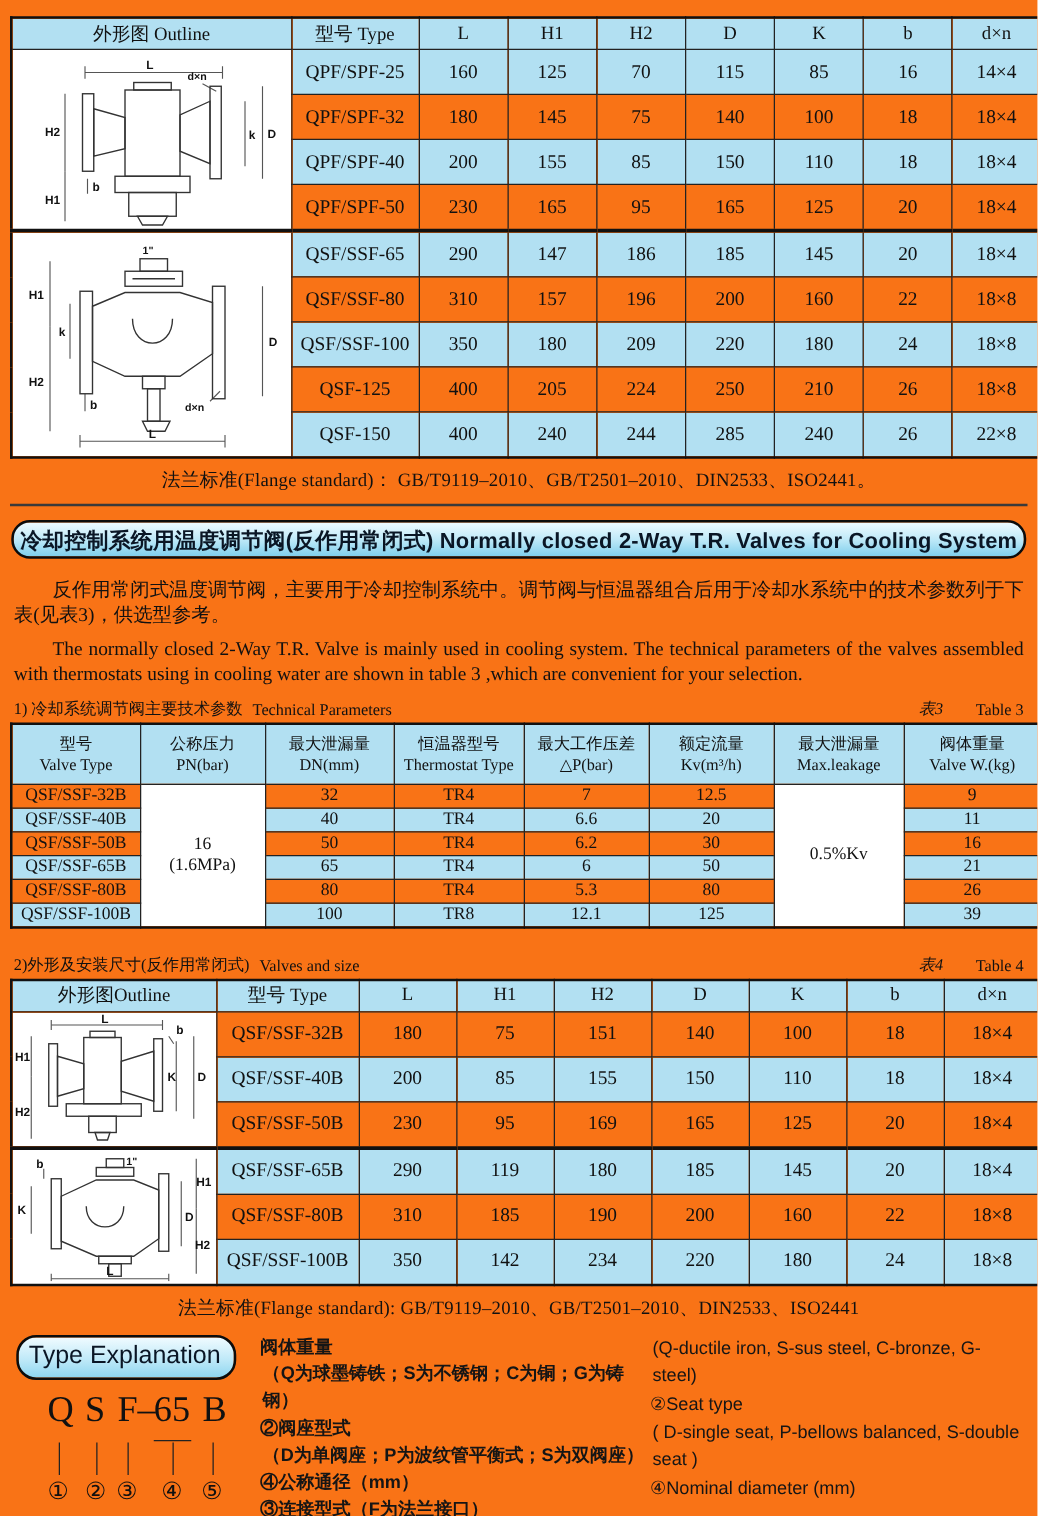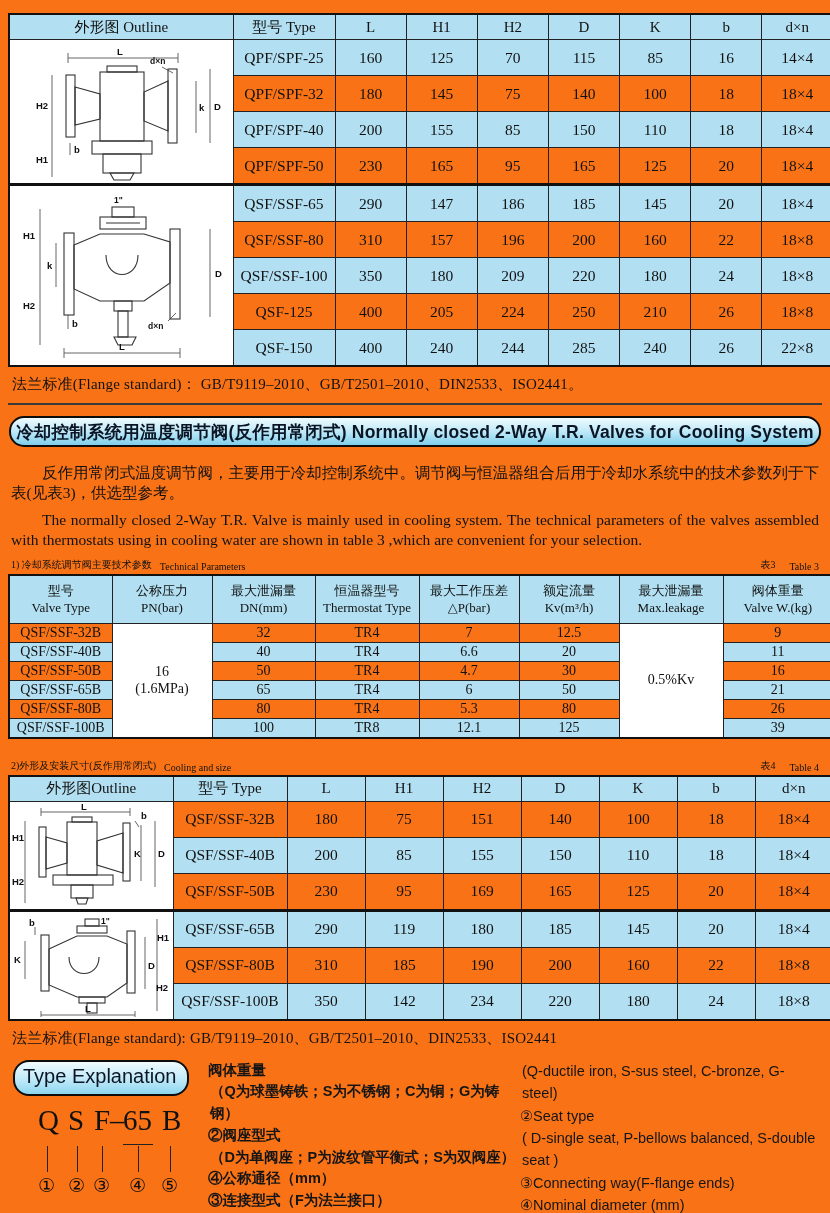--- a/index.html
+++ b/index.html
@@ -8,32 +8,32 @@
         padding:13px 8px 6px;font-family:"Liberation Serif",serif;color:#111;overflow:hidden;}
   table.t{border-collapse:collapse;table-layout:fixed;width:826px;margin:0 auto;border:2px solid #111;}
   .t th,.t td{border:1px solid var(--bd);text-align:center;vertical-align:middle;padding:0;overflow:hidden;}
   .t th{font-weight:normal;background:var(--blue);}
   .t1 th,.t4 th{height:24px;font-size:15px;}
   .t1 td,.t4 td{height:35px;font-size:15.5px;}
   tr.blue td{background:var(--blue);}
   tr.blue td.outline, td.outline{background:#fff;}
   tr.thick td{border-top:3px solid #111;}
   td.outline{padding:0;}
-  .note{font-size:15px;margin:8px 4px 0;letter-spacing:.2px;}
+  .note{font-size:15px;margin:8px 4px 0;letter-spacing:.2px;text-align:center;}
   .sep{border:none;border-top:2px solid #3a3a3a;margin:9px 0 0;}
   .banner{margin:11px 1px 16px;height:27px;border:2px solid #0c0c0c;border-radius:15px;
           background:linear-gradient(180deg,#effbff 0%,#bfe9f8 50%,#7fcfec 100%);
           display:flex;align-items:center;justify-content:center;
           font-family:"Liberation Sans",sans-serif;font-weight:700;font-size:17.5px;color:#0a1625;
           letter-spacing:.2px;white-space:nowrap;}
   .para{margin:7px 3px 0;font-size:15.5px;line-height:1.3;text-indent:2em;text-align:justify;}
-  .caprow{display:flex;align-items:flex-end;font-size:10px;margin:7px 3px 2px;}
+  .caprow{display:flex;align-items:flex-end;font-size:13px;margin:7px 3px 2px;}
   .caprow .gap{width:8px;}
   .caprow .sp{flex:1;}
-  .tnum{margin-right:14px;}
+  .tnum{margin-right:26px;font-style:italic;}
   .t3 th{font-size:13px;line-height:1.35;height:45px;padding:1px 0;}
   .t3 td{font-size:14px;height:18px;}
   .t3 td.merged{background:#fff;font-size:14px;line-height:1.25;}
   .caprow4{margin-top:20px;}
   .bottom{display:flex;margin:12px 2px 0;font-family:"Liberation Sans",sans-serif;}
   .bleft{width:198px;flex:none;}
   .badge{box-sizing:border-box;width:176px;margin-left:3px;border:2.5px solid #0c0c0c;border-radius:16px;
          background:linear-gradient(180deg,#f0fbff 0%,#bfe9f8 55%,#8ed6f0 100%);
          padding:4px 8px 6px;text-align:left;color:#0a1625;}
   .badge .bzh{font-size:21px;font-weight:700;letter-spacing:1px;}
@@ -328,21 +328,21 @@
       <td>40</td>
       <td>TR4</td>
       <td>6.6</td>
       <td>20</td>
       <td>11</td>
     </tr>
     <tr>
       <td>QSF/SSF-50B</td>
       <td>50</td>
       <td>TR4</td>
-      <td>4.7</td>
+      <td>6.2</td>
       <td>30</td>
       <td>16</td>
     </tr>
     <tr class="blue">
       <td>QSF/SSF-65B</td>
       <td>65</td>
       <td>TR4</td>
       <td>6</td>
       <td>50</td>
       <td>21</td>
@@ -362,21 +362,21 @@
       <td>12.1</td>
       <td>125</td>
       <td>39</td>
     </tr>
   </tbody>
     </table>
 
   <div class="caprow caprow4">
     <span>2)外形及安装尺寸(反作用常闭式)</span>
     <span class="gap"></span>
-    <span>Cooling and size</span>
+    <span>Valves and size</span>
     <span class="sp"></span>
     <span class="tnum">表4</span>
     <span>Table 4</span>
   </div>
 
   <table class="t t4">
     <colgroup>
         <col style="width:164px">
         <col style="width:114px">
         <col>
@@ -558,19 +558,18 @@
       <div class="isub ihead">（D为单阀座；P为波纹管平衡式；S为双阀座）</div>
       <div class="ihead">④公称通径（mm）</div>
       <div class="ihead">③连接型式（F为法兰接口）</div>
       <div class="ihead">⑤作用方式</div>
 
     </div>
     <div class="bright">
       <div class="isub">(Q-ductile iron, S-sus steel, C-bronze, G-steel)</div>
       <div class="ihead">②Seat type</div>
       <div class="isub">( D-single seat, P-bellows balanced, S-double seat )</div>
-      <div class="ihead">③Connecting way(F-flange ends)</div>
       <div class="ihead">④Nominal diameter (mm)</div>
 
     </div>
   </div>
 
 </div>
 
 </body></html>

